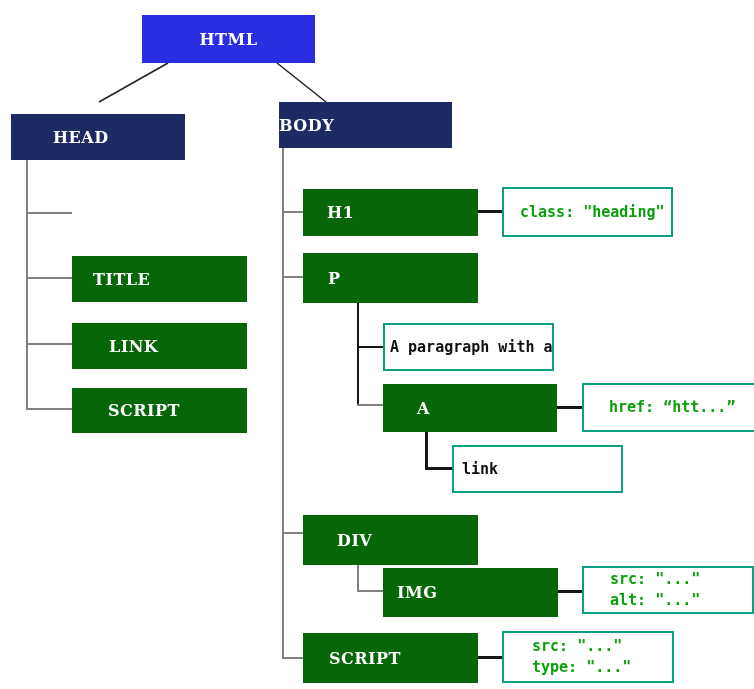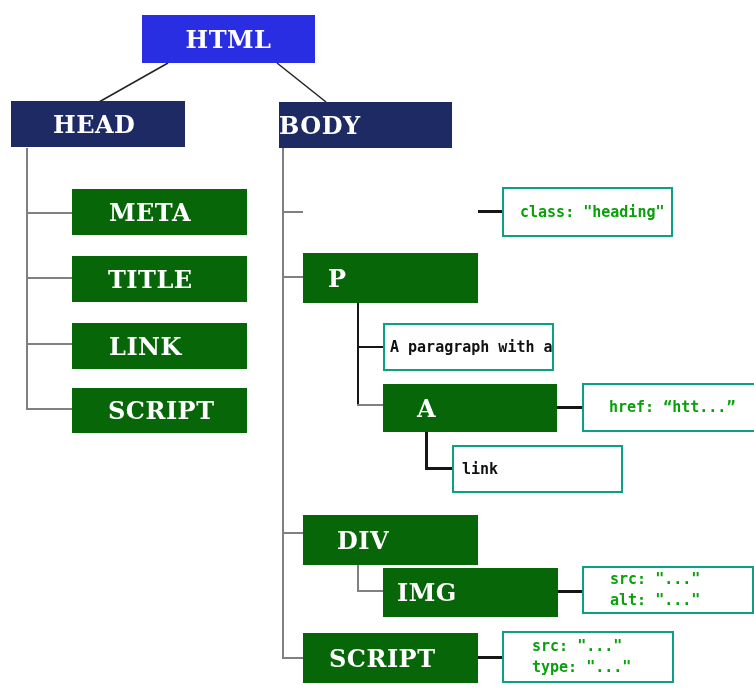--- a/index.html
+++ b/index.html
@@ -9,21 +9,21 @@
     background:#ffffff;
     font-family:"DejaVu Serif","Liberation Serif",serif;
     overflow:hidden;
   }
   .node{
     position:absolute;
     display:flex;align-items:center;
     box-sizing:border-box;
     color:#ffffff;
     font-weight:bold;
-    font-size:24px;
+    font-size:16px;
     letter-spacing:0.5px;
   }
   .node.blue{background:var(--root-blue,#2a2ee2);justify-content:center;}
   .node.navy{background:var(--navy,#1e2a64);}
   .node.green{background:var(--green,#076607);}
   .whitebox{
     position:absolute;
     display:flex;flex-direction:column;justify-content:center;
     box-sizing:border-box;
     background:#ffffff;
@@ -74,40 +74,40 @@
   <div class="conn" style="left:357px;top:590px;width:26px;height:2px;"></div>
 
   <div class="conn black" style="left:478px;top:210px;width:24px;height:3px;"></div>
   <div class="conn black" style="left:557px;top:406px;width:25px;height:3px;"></div>
   <div class="conn black" style="left:558px;top:590px;width:24px;height:3px;"></div>
   <div class="conn black" style="left:478px;top:656px;width:24px;height:3px;"></div>
 
   <div class="node blue" style="left:142px;top:15px;width:173px;height:48px;">
     <span>HTML</span>
   </div>
-  <div class="node navy" style="left:11px;top:101px;width:174px;height:46px;padding-left:42px;text-align:right;">
+  <div class="node navy" style="left:11px;top:114px;width:174px;height:46px;padding-left:42px;text-align:right;">
     <span>HEAD</span>
   </div>
   <div class="node navy" style="left:279px;top:102px;width:173px;height:46px;">
     <span>BODY</span>
   </div>
 
-  <div class="node green" style="left:72px;top:189px;width:175px;height:46px;padding-left:37px;">
-    <span>META</span>
-  </div>
-  <div class="node green" style="left:72px;top:256px;width:175px;height:46px;padding-left:36px;">
+  <div class="node green" style="left:72px;top:256px;width:175px;height:46px;padding-left:21px;">
     <span>TITLE</span>
   </div>
   <div class="node green" style="left:72px;top:323px;width:175px;height:46px;padding-left:37px;">
     <span>LINK</span>
   </div>
   <div class="node green" style="left:72px;top:388px;width:175px;height:45px;padding-left:36px;">
     <span>SCRIPT</span>
   </div>
 
+  <div class="node green" style="left:303px;top:189px;width:175px;height:47px;padding-left:24px;">
+    <span>H1</span>
+  </div>
   <div class="node green" style="left:303px;top:253px;width:175px;height:50px;padding-left:25px;">
     <span>P</span>
   </div>
   <div class="node green" style="left:383px;top:384px;width:174px;height:48px;padding-left:34px;">
     <span>A</span>
   </div>
   <div class="node green" style="left:303px;top:508px;width:175px;height:50px;padding-left:34px;margin-top:7px;">
     <span>DIV</span>
   </div>
   <div class="node green" style="left:383px;top:568px;width:175px;height:49px;padding-left:14px;">

